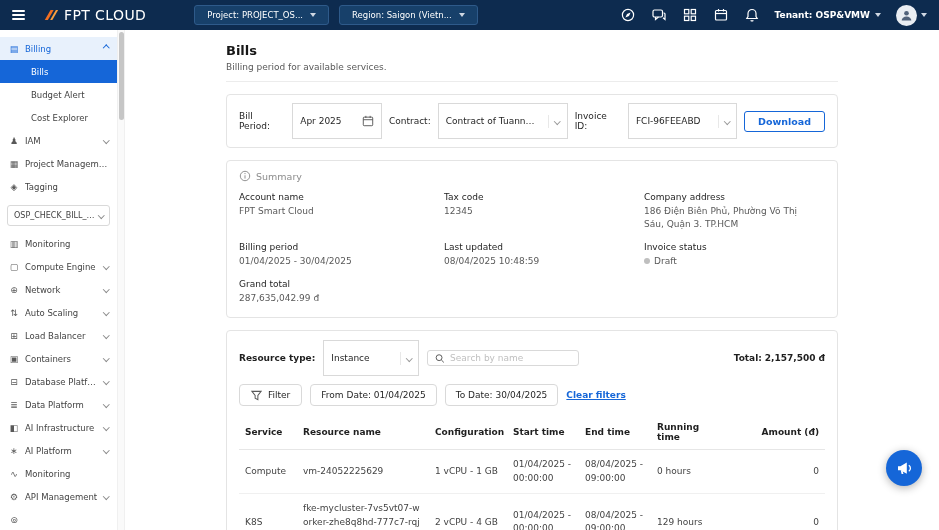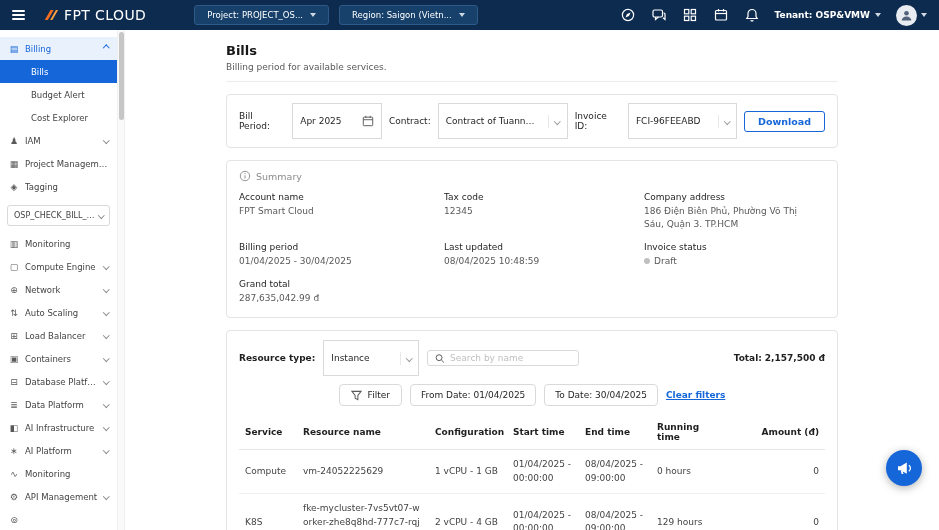--- a/index.html
+++ b/index.html
@@ -83,21 +83,21 @@
   .controls1 { display:flex; align-items:center; gap:8px; padding:9px 0 6px; font-size:9px; }
   .rt-label { font-weight:bold; color:#1f1f1f; }
   .rt-select { width:96px; }
   .search-box { width:152px; border:1px solid #d9d9d9; border-radius:3px; height:16px; display:flex; align-items:center;
                 gap:5px; padding:0 7px; background:#fff; }
   .search-box input { border:none; outline:none; width:100%; font-size:9px; font-family:inherit; color:#595959; background:transparent; }
   .search-box input::placeholder { color:#bfbfbf; }
   .total { margin-left:auto; font-size:9px; color:#1f1f1f; }
   .total .t-label { font-weight:bold;margin-top:17px; }
   .total .t-val { font-weight:bold; }
-  .controls2 { display:flex; align-items:center; gap:8px; padding:2px 0 9px; font-size:9px;justify-content:center; }
+  .controls2 { display:flex; align-items:center; gap:8px; padding:2px 0 9px; font-size:9px; }
   .filter-btn { border:1px solid #d9d9d9; border-radius:4px; height:22px; display:flex; align-items:center; gap:6px;
                 padding:0 11px; background:#fff; color:#262626; font-size:9px; cursor:pointer; font-family:inherit; }
   .chip { border:1px solid #d9d9d9; border-radius:4px; height:22px; display:flex; align-items:center; padding:0 10px;
           color:#262626; background:#fff; cursor:pointer; white-space:nowrap; }
   .clear-link { color:#1566d8; font-weight:bold; text-decoration:underline; cursor:pointer; }
 
   table { width:100%; border-collapse:collapse; font-size:9px; color:#434343; table-layout:fixed; }
   th { font-weight:bold; color:#1f1f1f; text-align:left; padding:7px 6px; border-bottom:1px solid #e6e6e6; }
   td { padding:8px 6px; border-bottom:1px solid #f0f0f0; vertical-align:middle; line-height:1.5; }
   th.num, td.num { text-align:right; }

